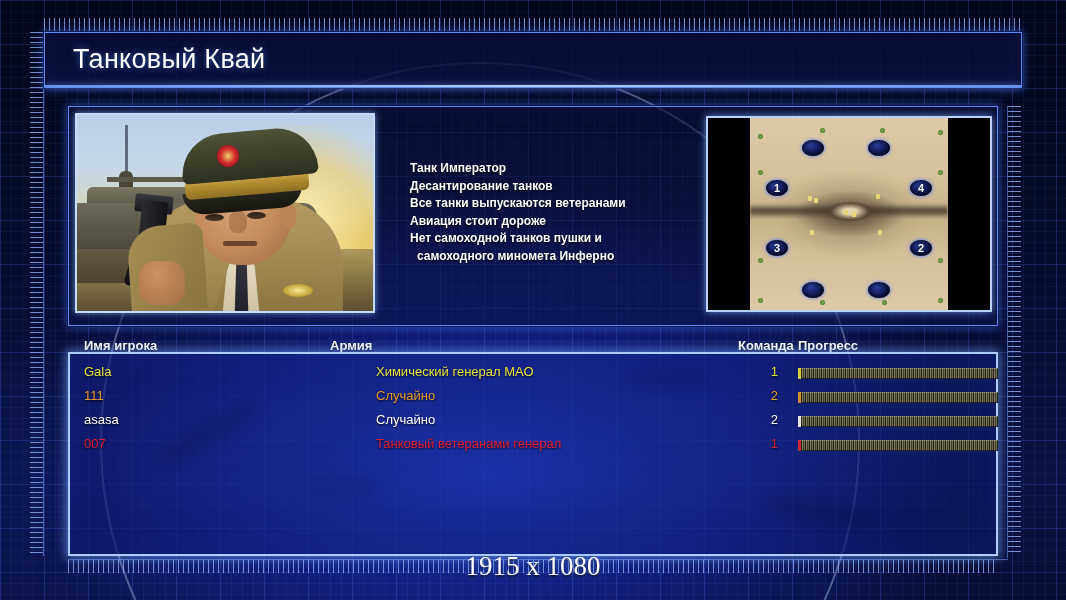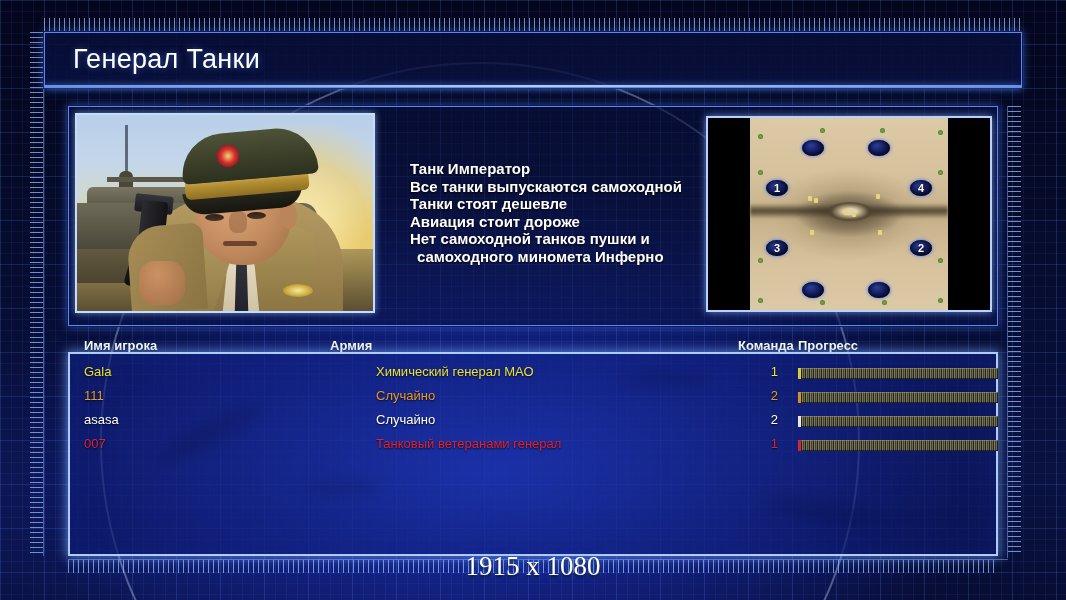--- a/index.html
+++ b/index.html
@@ -279,21 +279,21 @@
     border-radius: 5px;
     transform: rotate(16deg);
   }
 
   
   #desc-list {
     position: absolute;
     left: 410px; top: 160px; width: 280px;
   }
   #desc-list .line {
-    font-size: 15px; color: #ffffff;
+    font-size: 12px; color: #ffffff;
     line-height: 17.5px;
     white-space: nowrap;
     text-shadow: 0 1px 2px rgba(0,0,0,0.9);
     font-weight: bold;
   }
   #desc-list .line.indent { padding-left: 7px; }
 
   
   #minimap-frame {
     position: absolute;
@@ -411,21 +411,21 @@
   <div class="ruler h" style="left:44px;top:18px;width:978px;"></div>
   <div class="ruler h" style="left:68px;top:560px;width:930px;"></div>
   <div class="ruler v" style="left:30px;top:32px;height:524px;"></div>
   <div class="ruler v" style="left:1008px;top:106px;height:450px;"></div>
   <div class="ruler-line" style="left:44px;top:31px;width:978px;height:1px;"></div>
   <div class="ruler-line" style="left:43px;top:32px;width:1px;height:524px;"></div>
   <div class="ruler-line" style="left:1007px;top:106px;width:1px;height:452px;"></div>
   <div class="ruler-line" style="left:68px;top:559px;width:940px;height:1px;"></div>
 
   <div class="panel" id="title-panel">
-    <div id="page-title">Генерал Танки</div>
+    <div id="page-title">Танковый Квай</div>
     <div class="underline"></div>
   </div>
 
   <div class="panel" id="info-panel"></div>
 
   <div id="portrait-frame">
     <div id="portrait-art">
       <div class="p-sunglow"></div>
       <div class="p-pole"></div>
       <div class="p-fig"></div>
@@ -458,22 +458,22 @@
       <div class="p-gun-slide"></div>
       <div class="p-gun-body"></div>
       <div class="p-gun-grip"></div>
       <div class="p-arm"></div>
       <div class="p-hand"></div>
     </div>
   </div>
 
   <div id="desc-list">
       <div class="line">Танк Император</div>
-      <div class="line">Все танки выпускаются самоходной</div>
-      <div class="line">Танки стоят дешевле</div>
+      <div class="line">Десантирование танков</div>
+      <div class="line">Все танки выпускаются ветеранами</div>
       <div class="line">Авиация стоит дороже</div>
       <div class="line">Нет самоходной танков пушки и</div>
       <div class="line indent">самоходного миномета Инферно</div>
     </div>
 
   <div id="minimap-frame">
     <div id="minimap-img">
       <div class="mm-river"></div>
       <div class="mm-eye"></div>
       <div class="mm-sup" style="left:58px;top:78px;"></div>

